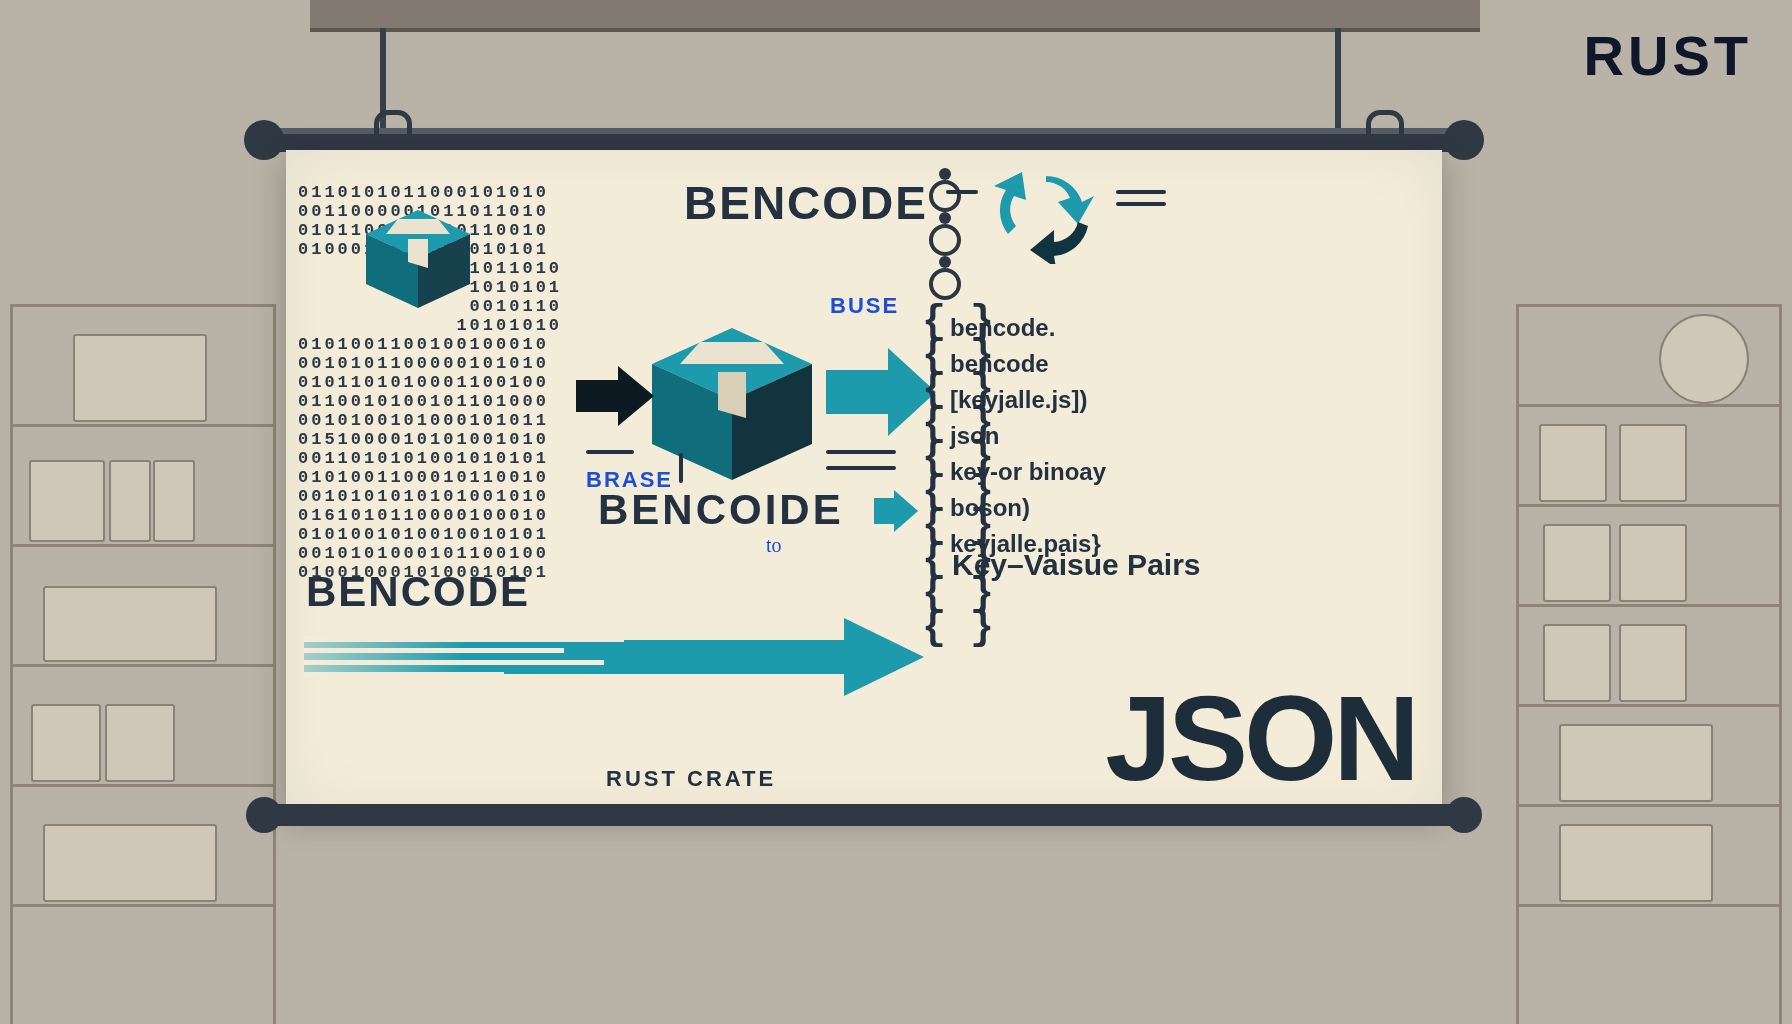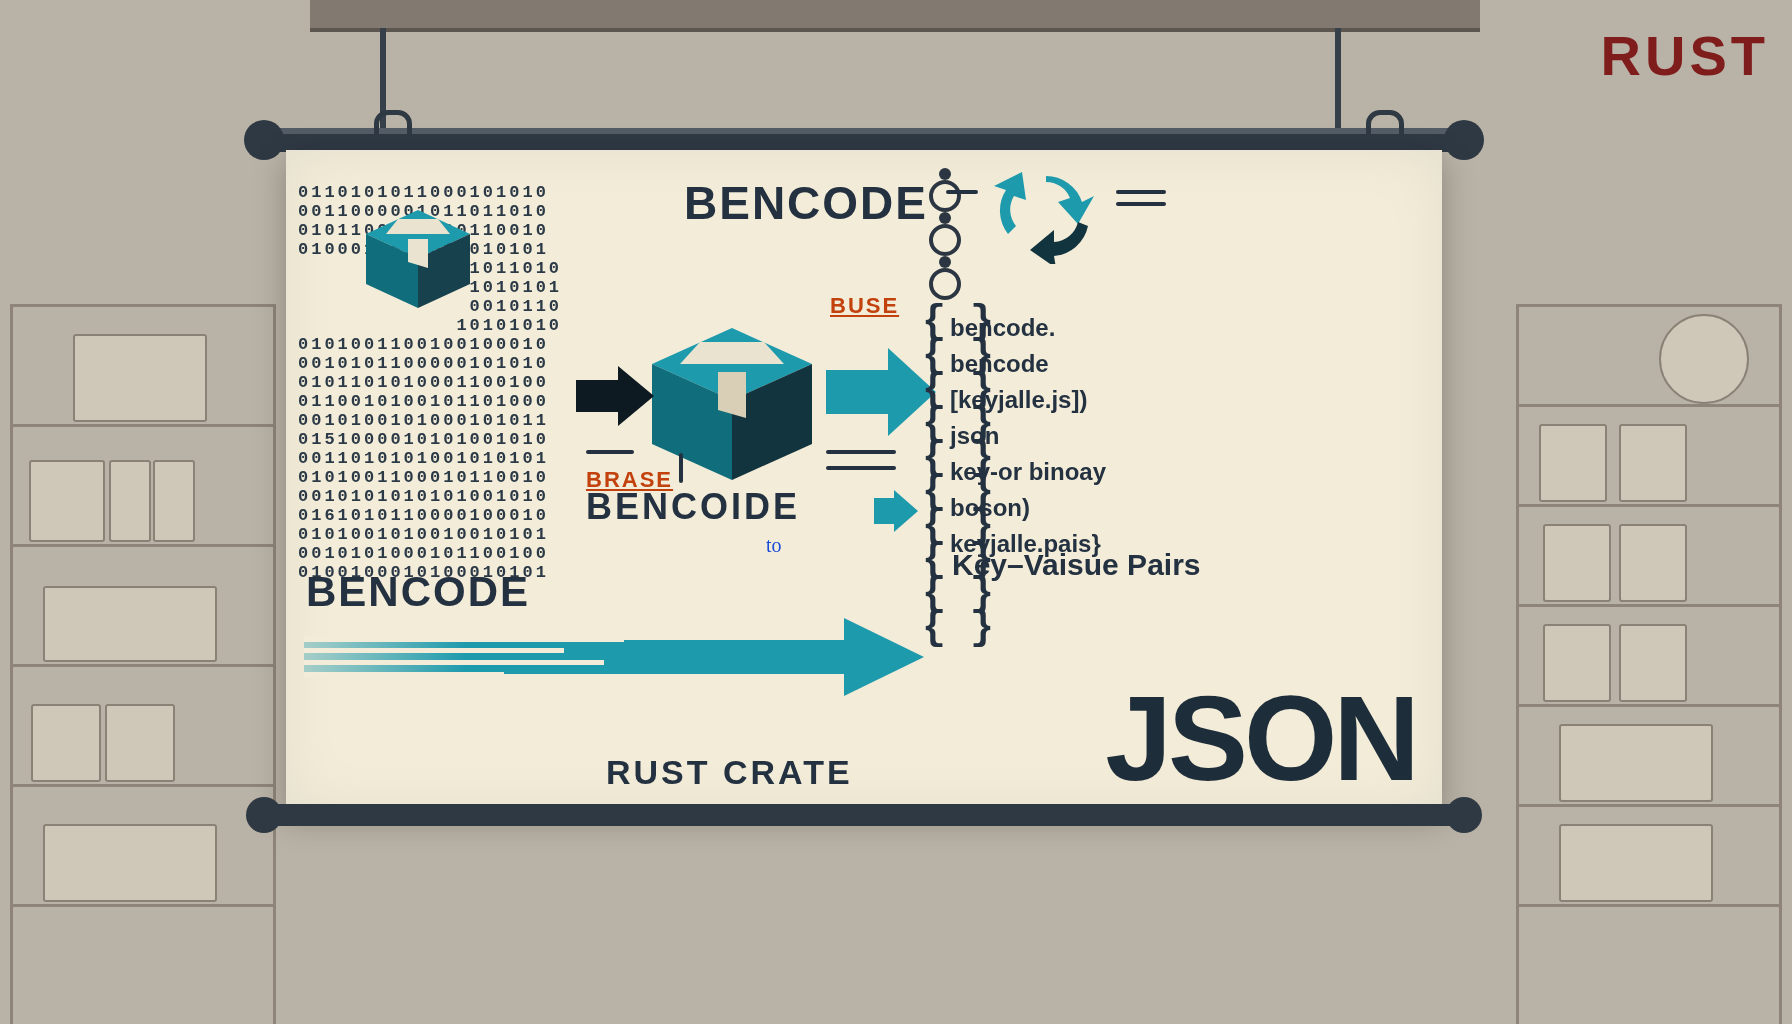--- a/index.html
+++ b/index.html
@@ -1,18 +1,18 @@
 <!DOCTYPE html>
 <html><head>
 <meta charset="utf-8">
 <style>
   html,body{margin:0;padding:0;width:1792px;height:1024px;overflow:hidden;background:#b9b2a6;font-family:Georgia,'Times New Roman',serif;}
   .scene{position:relative;width:1792px;height:1024px;}
   
-  .corner-label{position:absolute;top:28px;right:23px;font:700 56px/1 'Arial Black',Helvetica,sans-serif;letter-spacing:4px;color:#7f1d1d;}
+  .corner-label{position:absolute;top:28px;right:40px;font:700 56px/1 'Arial Black',Helvetica,sans-serif;letter-spacing:4px;color:#0f172a;}
   
   .ceiling-beam{position:absolute;top:0;left:310px;width:1170px;height:28px;background:#827a70;border-bottom:4px solid #5d564e;}
   .cable{position:absolute;top:28px;width:6px;background:#36404a;}
   .cable.l{left:380px;height:104px;}
   .cable.r{left:1335px;height:104px;}
   .rod{position:absolute;top:128px;left:264px;width:1200px;height:24px;background:#2f3944;border-radius:12px;box-shadow:inset 0 6px 0 rgba(255,255,255,.18);}
   .rod .cap{position:absolute;top:-8px;width:40px;height:40px;background:#2f3944;border-radius:50%;}
   .rod .cap.l{left:-20px;} .rod .cap.r{right:-20px;}
   .rod .ring{position:absolute;top:-18px;width:28px;height:60px;border:5px solid #2f3944;border-radius:14px;background:transparent;}
   .rod .ring.l{left:110px;} .rod .ring.r{right:60px;}
@@ -52,21 +52,21 @@
   .recycle{position:absolute;top:18px;left:700px;}
   
   .klist{position:absolute;top:160px;left:664px;font:600 24px/36px Arial,sans-serif;color:#233140;}
   .klist div::after{content:"";}
   
   .json-big{position:absolute;right:26px;bottom:12px;font:900 120px/1 'Arial Black',Arial,sans-serif;color:#1e2d3a;letter-spacing:-4px;}
   
   .long-arrow{position:absolute;left:18px;bottom:120px;width:620px;height:72px;}
   
   .lbl{position:absolute;font:600 22px/26px Arial,sans-serif;color:#233140;letter-spacing:1px;}
-  .smallcap{font:700 22px/24px Arial,sans-serif;color:#c2410c;letter-spacing:2px;text-decoration:underline;}
+  .smallcap{font:700 22px/24px Arial,sans-serif;color:#1d4ed8;letter-spacing:2px;}
   .line{position:absolute;background:#233140;height:4px;border-radius:2px;}
 </style>
 </head>
 <body>
 
 <div class="scene">
 
   <div class="corner-label">RUST</div>
 
   <div class="ceiling-beam"></div>
@@ -196,21 +196,21 @@
           <polygon points="0,22 62,22 62,0 110,44 62,88 62,66 0,66" fill="#1e9aad"></polygon>
         </svg>
     </div>
 
     <div class="line" style="top:300px;left:300px;width:48px"></div>
     <div class="line" style="top:300px;left:540px;width:70px"></div>
     <div class="line" style="top:316px;left:540px;width:70px"></div>
     <div class="line" style="top:316px;left:380px;width:30px;transform:rotate(90deg)"></div>
 
     <div class="smallcap" style="position:absolute;top:318px;left:300px">BRASE</div>
-    <div class="hdr t-ink" style="position:absolute;top:336px;left:300px;font-size:36px;letter-spacing:3px">BENCOIDE</div>
+    <div class="hdr t-ink" style="position:absolute;top:336px;left:312px;font-size:42px;letter-spacing:3px">BENCOIDE</div>
 
     <div class="arrow-teal" style="top:340px;left:588px">
       <svg width="44" height="42">
           <polygon points="0,8 20,8 20,0 44,21 20,42 20,34 0,34" fill="#1e9aad"></polygon>
         </svg>
     </div>
     <div style="position:absolute;top:384px;left:480px;font:400 20px Georgia;color:#1d4ed8">to</div>
 
     <div class="braces" style="top:156px;left:636px">{ }
 { }
@@ -247,21 +247,21 @@
         </defs>
         <rect x="0" y="22" width="540" height="34" fill="url(#g1)"></rect>
         <rect x="0" y="18" width="320" height="6" fill="#f2ecd9"></rect>
         <rect x="0" y="30" width="260" height="5" fill="#f2ecd9"></rect>
         <rect x="0" y="42" width="300" height="5" fill="#f2ecd9"></rect>
         <rect x="0" y="54" width="200" height="5" fill="#f2ecd9"></rect>
         <polygon points="540,0 620,39 540,78" fill="#1e9aad"></polygon>
       </svg>
     </div>
 
-    <div class="hdr t-ink" style="position:absolute;left:320px;bottom:18px;font-size:34px;letter-spacing:3px">RUST CRATE</div>
+    <div class="hdr t-ink" style="position:absolute;left:320px;bottom:18px;font-size:22px;letter-spacing:3px">RUST CRATE</div>
 
     <div class="json-big">JSON</div>
 
   </div>
 
   <div class="rod-bot">
     <div class="cap l"></div>
       <div class="cap r"></div>
   </div>
 

